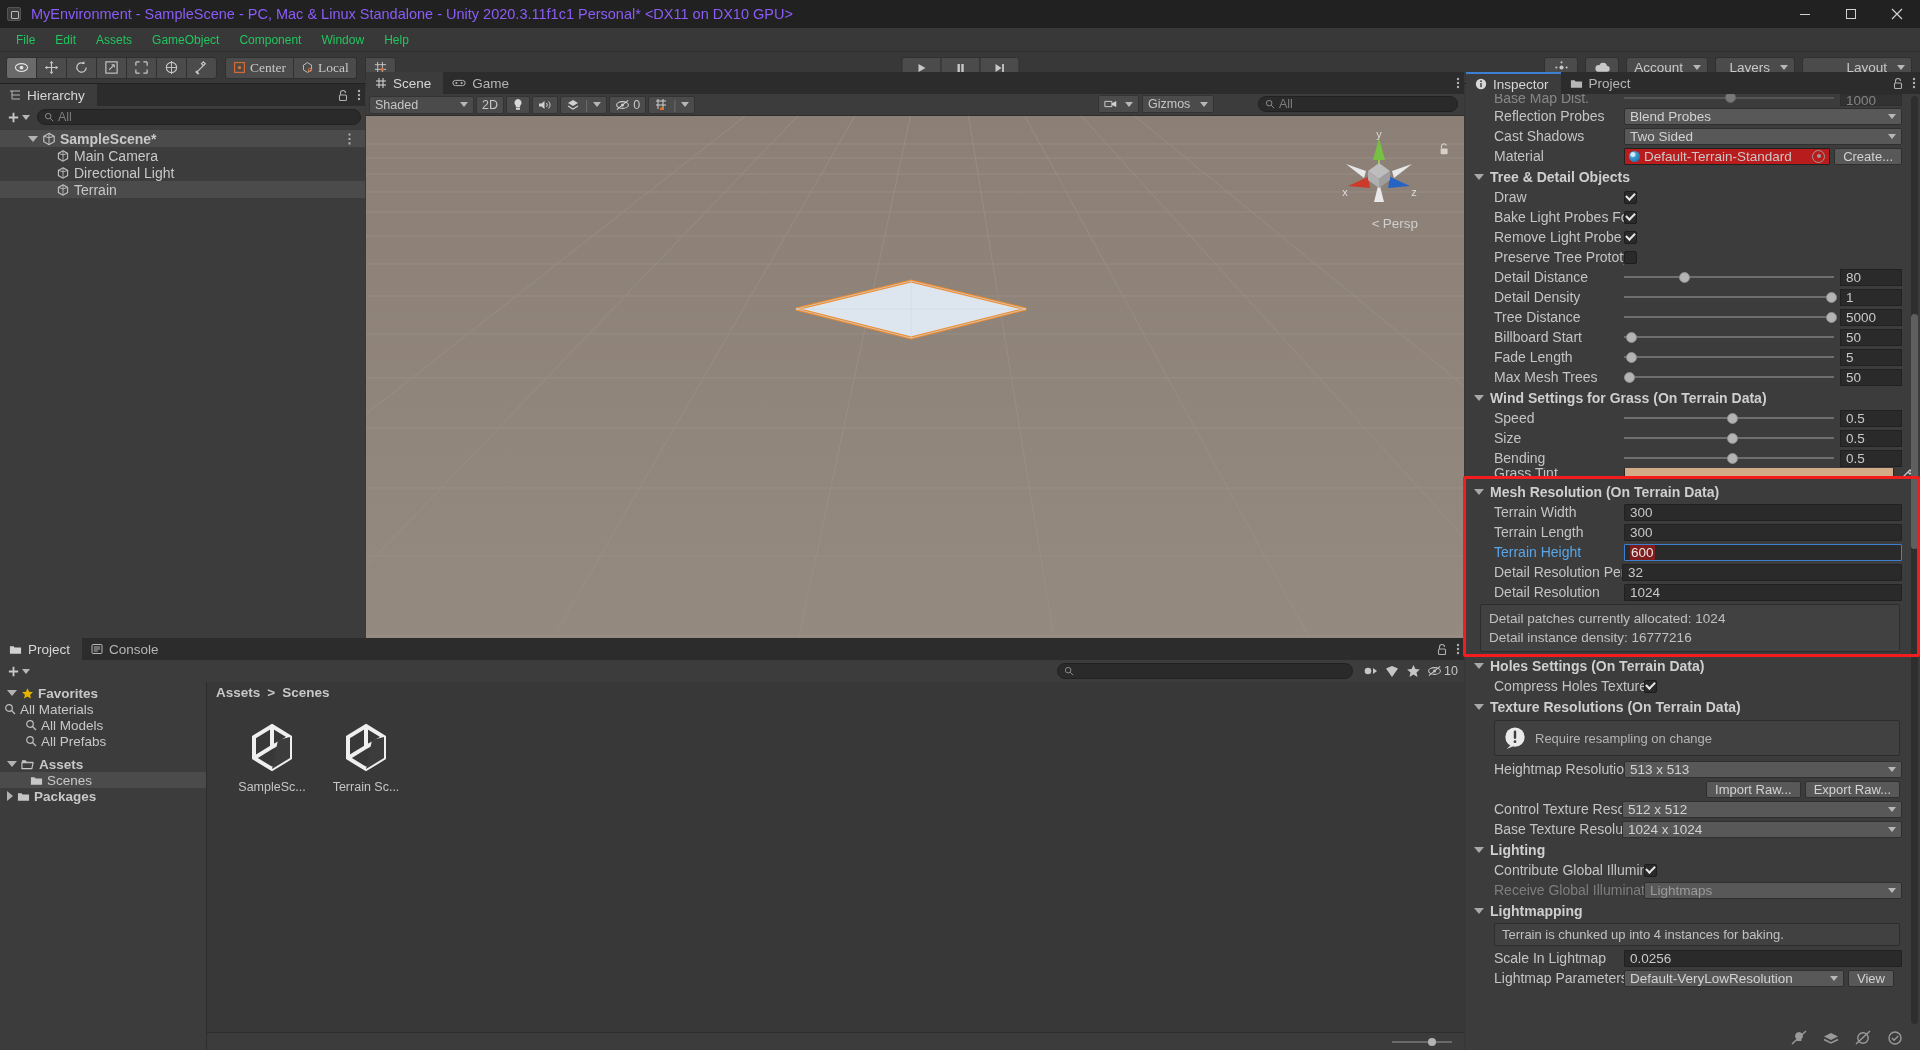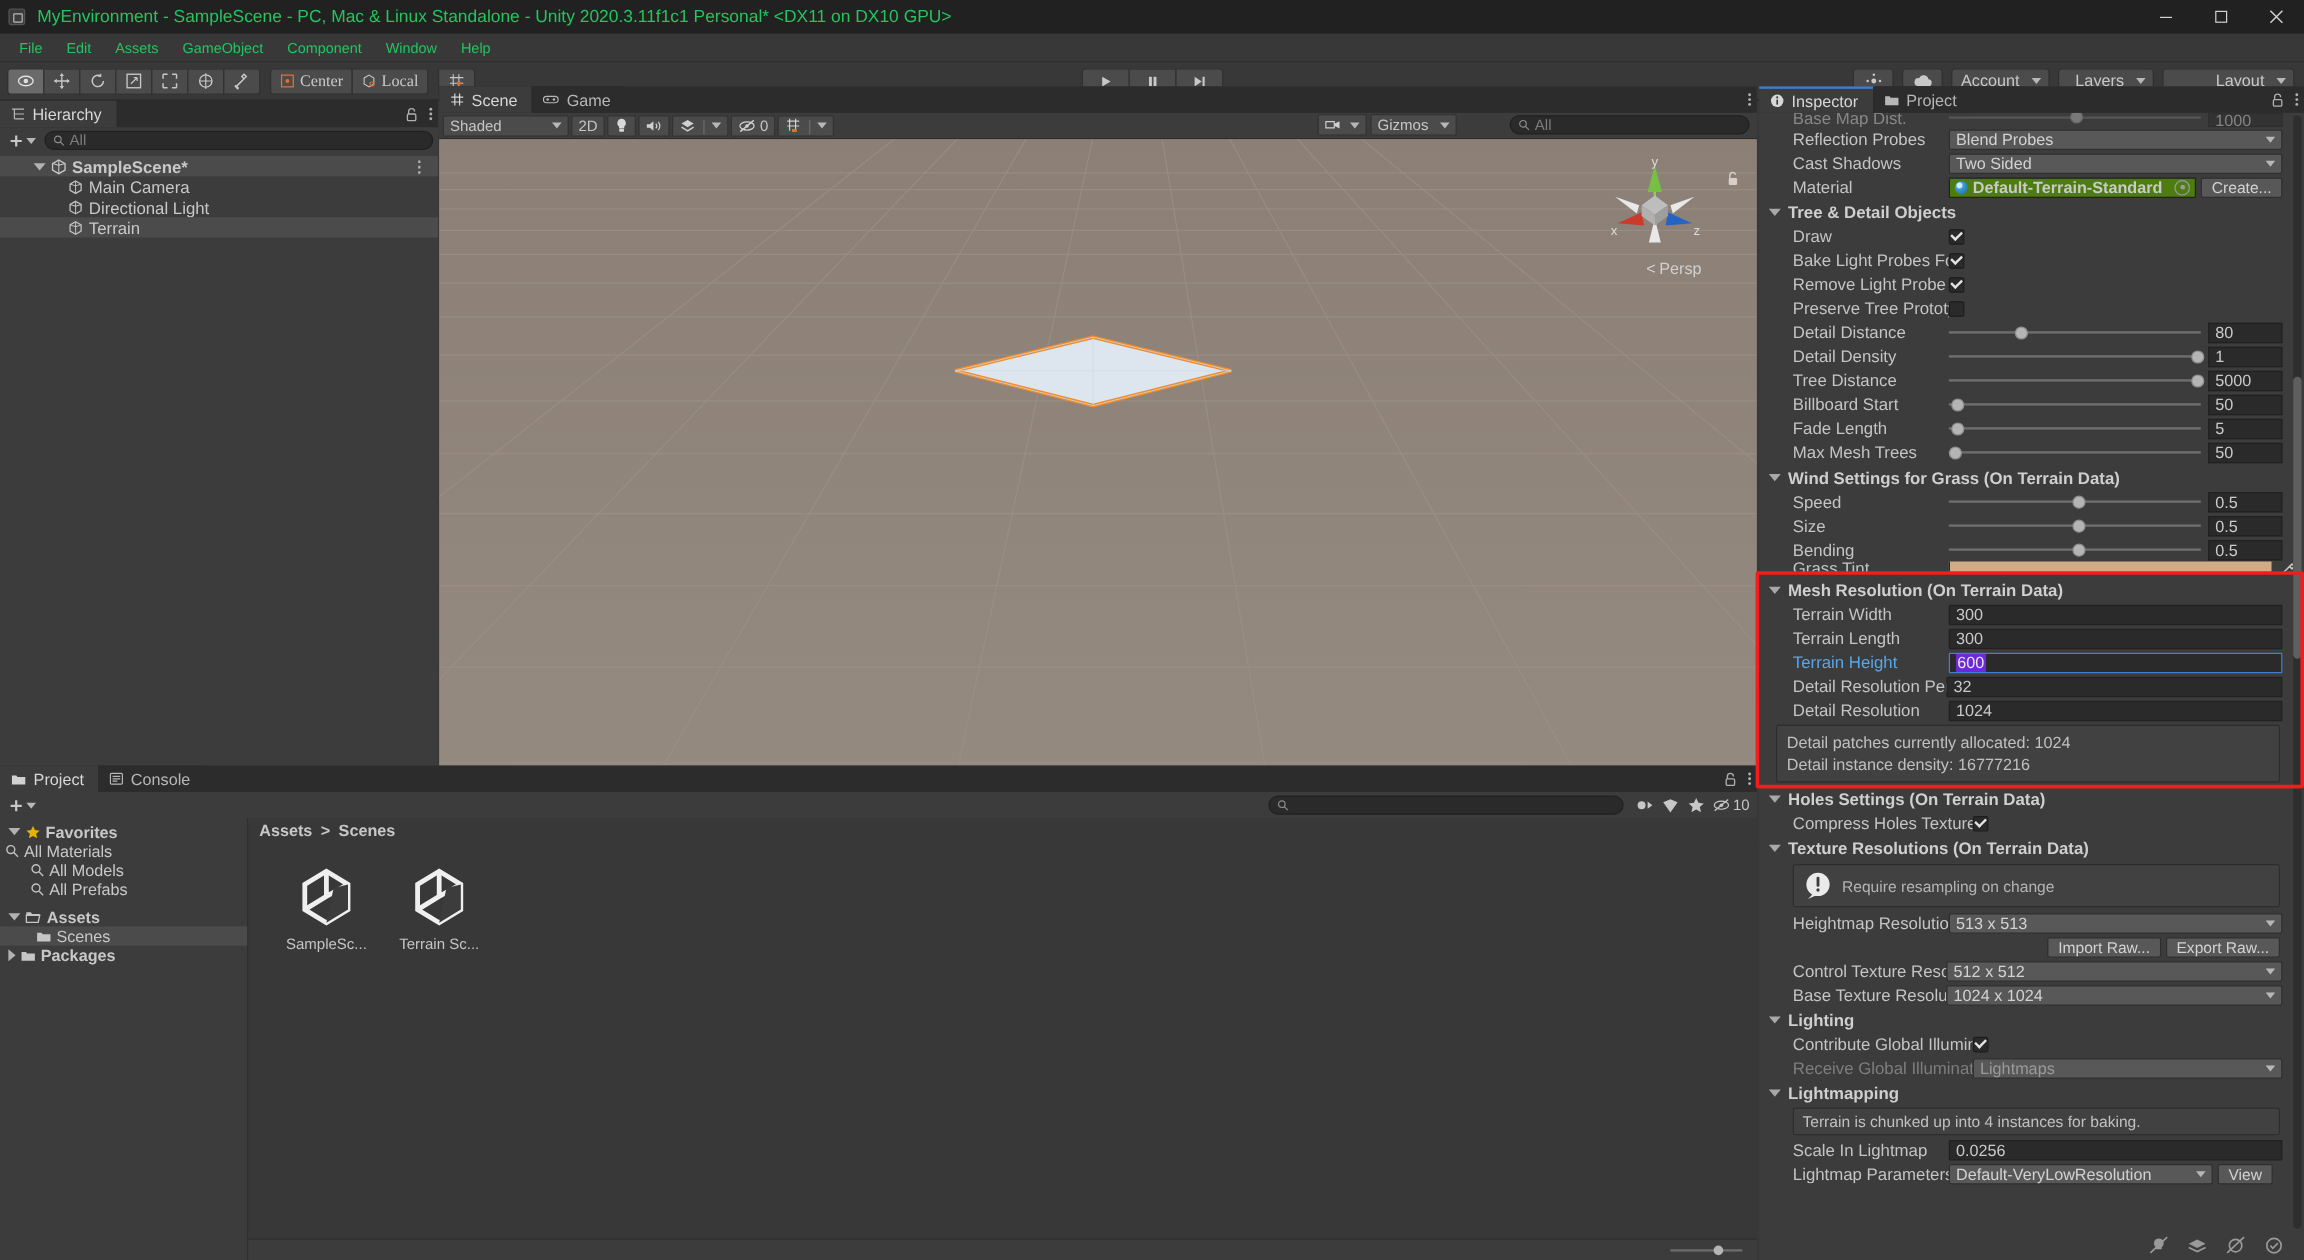--- a/index.html
+++ b/index.html
@@ -17,21 +17,21 @@
   .titlebar{
     height:28px; background:#212121; display:flex; align-items:center;
     padding-left:7px; position:relative;
   }
   .title-ico{
     width:14px;height:14px;background:#3c3c3c;border:1px solid #555;
     border-radius:2px; margin-right:10px; position:relative; flex:0 0 auto;
   }
   .title-ico:after{content:"";position:absolute;left:3px;top:3px;width:6px;height:6px;
     border:1.5px solid #b9b9b9;border-radius:1px;}
-  .title-text{ font-size:14.5px; color:#22c55e; white-space:nowrap;}
+  .title-text{ font-size:14.5px; color:#8b5cf6; white-space:nowrap;}
   .win-btns{ position:absolute; right:0; top:0; height:28px; display:flex; }
   .win-btn{ width:46px;height:28px;display:flex;align-items:center;justify-content:center;
     color:#d2d2d2;font-size:14px;}
   .win-btn svg{display:block;}
 
   
   .menubar{ height:24px; background:#383838; display:flex; align-items:center;
     padding-left:6px; border-bottom:1px solid #2d2d2d;}
   .menu-item{ padding:2px 10px; font-size:12px; color:#22c55e; cursor:default;}
 
@@ -149,21 +149,21 @@
   .ilabel.acc{ color:#59a6e8;}
   .sec{ height:21px; display:flex;align-items:center;gap:6px;padding-left:8px;
     font-size:14px;font-weight:bold;color:#cfcfcf;}
   .sec .tri{ margin-right:0; border-top-color:#a8a8a8;}
   .field{
     flex:1; height:17px; background:#2a2a2a;border:1px solid #212121;border-radius:1px;
     display:flex;align-items:center;padding:0 5px;font-size:13.5px;color:#c9c9c9;
     margin-right:18px;
   }
   .field.sel-field{ border:1px solid #3f7fd1; }
-  .field .selnum{ background:#6d28d9; color:#e8e8e8; padding:0 1px;}
+  .field .selnum{ background:#7f1d1d; color:#e8e8e8; padding:0 1px;}
   .ddf{
     flex:1;height:17px;background:#585858;border:1px solid #2f2f2f;border-radius:2px;
     display:flex;align-items:center;justify-content:space-between;padding:0 5px;
     font-size:13.5px;color:#d2d2d2;margin-right:18px;
   }
   .ddf.dim{ color:#9a9a9a;}
   .cb{ width:13px;height:13px;background:#2a2a2a;border:1px solid #1d1d1d;border-radius:2px;
     display:flex;align-items:center;justify-content:center;}
   .cb.on:after{content:"";width:7px;height:4px;border-left:2px solid #e3e3e3;
     border-bottom:2px solid #e3e3e3;transform:rotate(-45deg) translate(1px,-1px);}
@@ -177,22 +177,22 @@
     border-radius:2px; padding:4px 8px; font-size:13.5px;color:#c0c0c0;}
   .infobox .ln{ height:19px; display:flex;align-items:center;}
   .warnbox{ margin:3px 20px 3px 28px; background:#414141;border:1px solid #2d2d2d;border-radius:2px;
     height:36px; display:flex;align-items:center; gap:8px; padding-left:8px;}
   .warn-ico{ width:24px;height:24px;}
   .warn-txt{font-size:13px;color:#b4b4b4;}
   .btnrow{ display:flex;justify-content:flex-end; gap:4px; padding-right:20px; height:20px; align-items:center;}
   .ubtn{ height:17px;background:#585858;border:1px solid #2f2f2f;border-radius:2px;
     padding:0 8px;display:flex;align-items:center;font-size:13px;color:#d2d2d2;}
   .matfield{
-    flex:1;height:17px;background:#4d7c0f;border:1px solid #212121;border-radius:1px;
-    display:flex;align-items:center;padding:0 4px;gap:4px;font-size:13.5px;color:#c9c9c9;font-weight:bold;
+    flex:1;height:17px;background:#b91c1c;border:1px solid #212121;border-radius:1px;
+    display:flex;align-items:center;padding:0 4px;gap:4px;font-size:13.5px;color:#c9c9c9;
   }
   .mat-dot{width:11px;height:11px;border-radius:50%;background:radial-gradient(circle at 35% 32%,#cfefff 0 18%,#3d9fd6 30%,#1c5f92 100%);}
   .obj-pick{width:13px;height:13px;border:1px solid #9a9a9a;border-radius:50%;
     display:flex;align-items:center;justify-content:center;}
   .obj-pick:after{content:"";width:4px;height:4px;border-radius:50%;background:#9a9a9a;}
   .highlight-box{
     position:absolute; border:3px solid #f41c1c; border-radius:2px; pointer-events:none; z-index:60;
   }
   .insp-footer{ position:absolute;left:0;right:0;bottom:0;height:24px;background:#3c3c3c;
     display:flex;align-items:center;justify-content:flex-end;gap:14px;padding-right:16px;}

